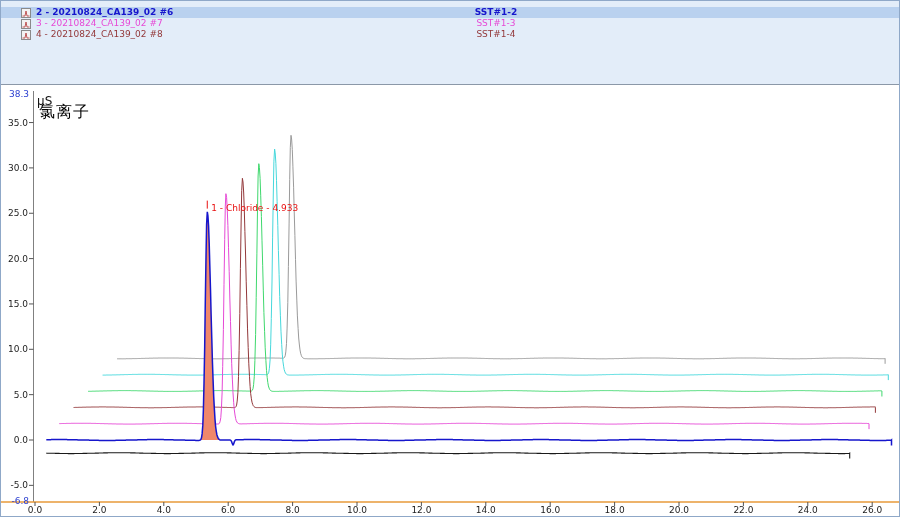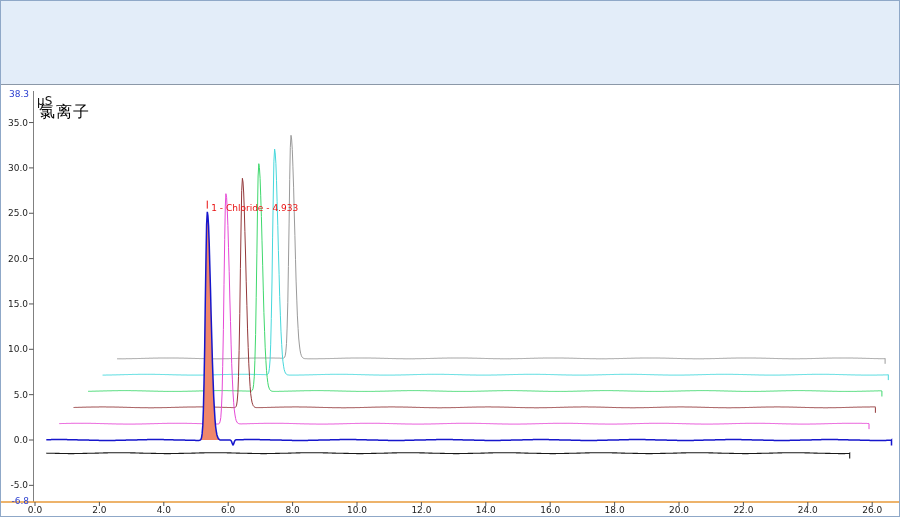--- a/index.html
+++ b/index.html
@@ -27,20 +27,50 @@
   #chart-title{position:absolute;left:38px;top:101px;font-size:16px;color:#000;
     letter-spacing:1px}
 </style>
 </head>
 <body>
 
 <div id="win">
 
   <div id="legend">
 
+      <div class="lrow sel">
+        <span class="licon">
+          <svg width="10" height="10">
+            <rect x="0.5" y="0.5" width="9" height="9" fill="#f2f2f2" stroke="#8a8a8a"></rect>
+            <polyline points="1.5,8 4,8 5,3 6,8 8.5,8" fill="none" stroke="#b23333" stroke-width="0.8"></polyline>
+          </svg>
+        </span>
+        <span class="lsample" style="color: rgb(22, 22, 204);">2 - 20210824_CA139_02 #6</span>
+        <span class="llabel" style="color: rgb(22, 22, 204);">SST#1-2</span>
+      </div>
+      <div class="lrow">
+        <span class="licon">
+          <svg width="10" height="10">
+            <rect x="0.5" y="0.5" width="9" height="9" fill="#f2f2f2" stroke="#8a8a8a"></rect>
+            <polyline points="1.5,8 4,8 5,3 6,8 8.5,8" fill="none" stroke="#b23333" stroke-width="0.8"></polyline>
+          </svg>
+        </span>
+        <span class="lsample" style="color: rgb(230, 73, 214);">3 - 20210824_CA139_02 #7</span>
+        <span class="llabel" style="color: rgb(230, 73, 214);">SST#1-3</span>
+      </div>
+      <div class="lrow">
+        <span class="licon">
+          <svg width="10" height="10">
+            <rect x="0.5" y="0.5" width="9" height="9" fill="#f2f2f2" stroke="#8a8a8a"></rect>
+            <polyline points="1.5,8 4,8 5,3 6,8 8.5,8" fill="none" stroke="#b23333" stroke-width="0.8"></polyline>
+          </svg>
+        </span>
+        <span class="lsample" style="color: rgb(147, 56, 58);">4 - 20210824_CA139_02 #8</span>
+        <span class="llabel" style="color: rgb(147, 56, 58);">SST#1-4</span>
+      </div>
     </div>
 
   <div id="ylabel-unit">µS</div>
   <div id="chart-title">氯离子</div>
 
   <svg id="plot" width="898" height="431">
       <g>
         <line x1="32.5" y1="5" x2="32.5" y2="416" stroke="#808080" stroke-width="1"></line>
         <line x1="0" y1="416" x2="898" y2="416" stroke="#e79a3a" stroke-width="1.5"></line>
         <line x1="28" y1="399.35" x2="32.5" y2="399.35" stroke="#555"></line>

